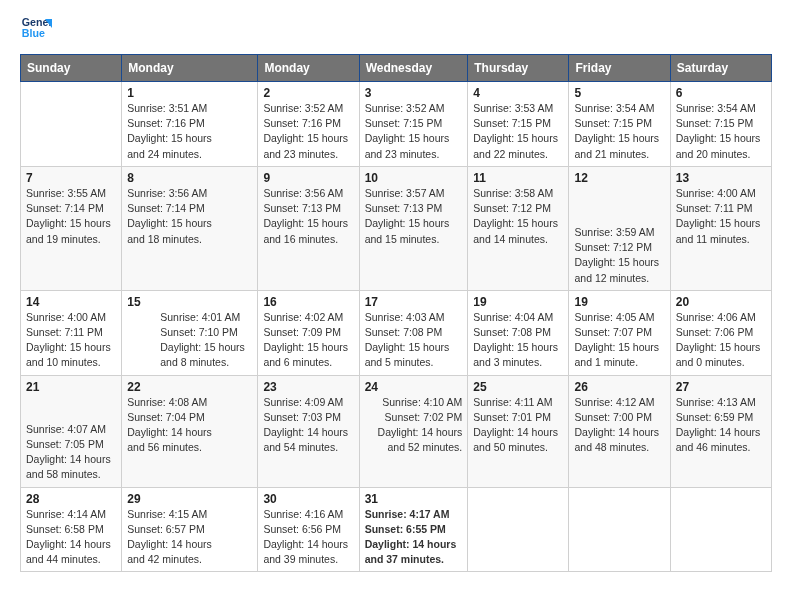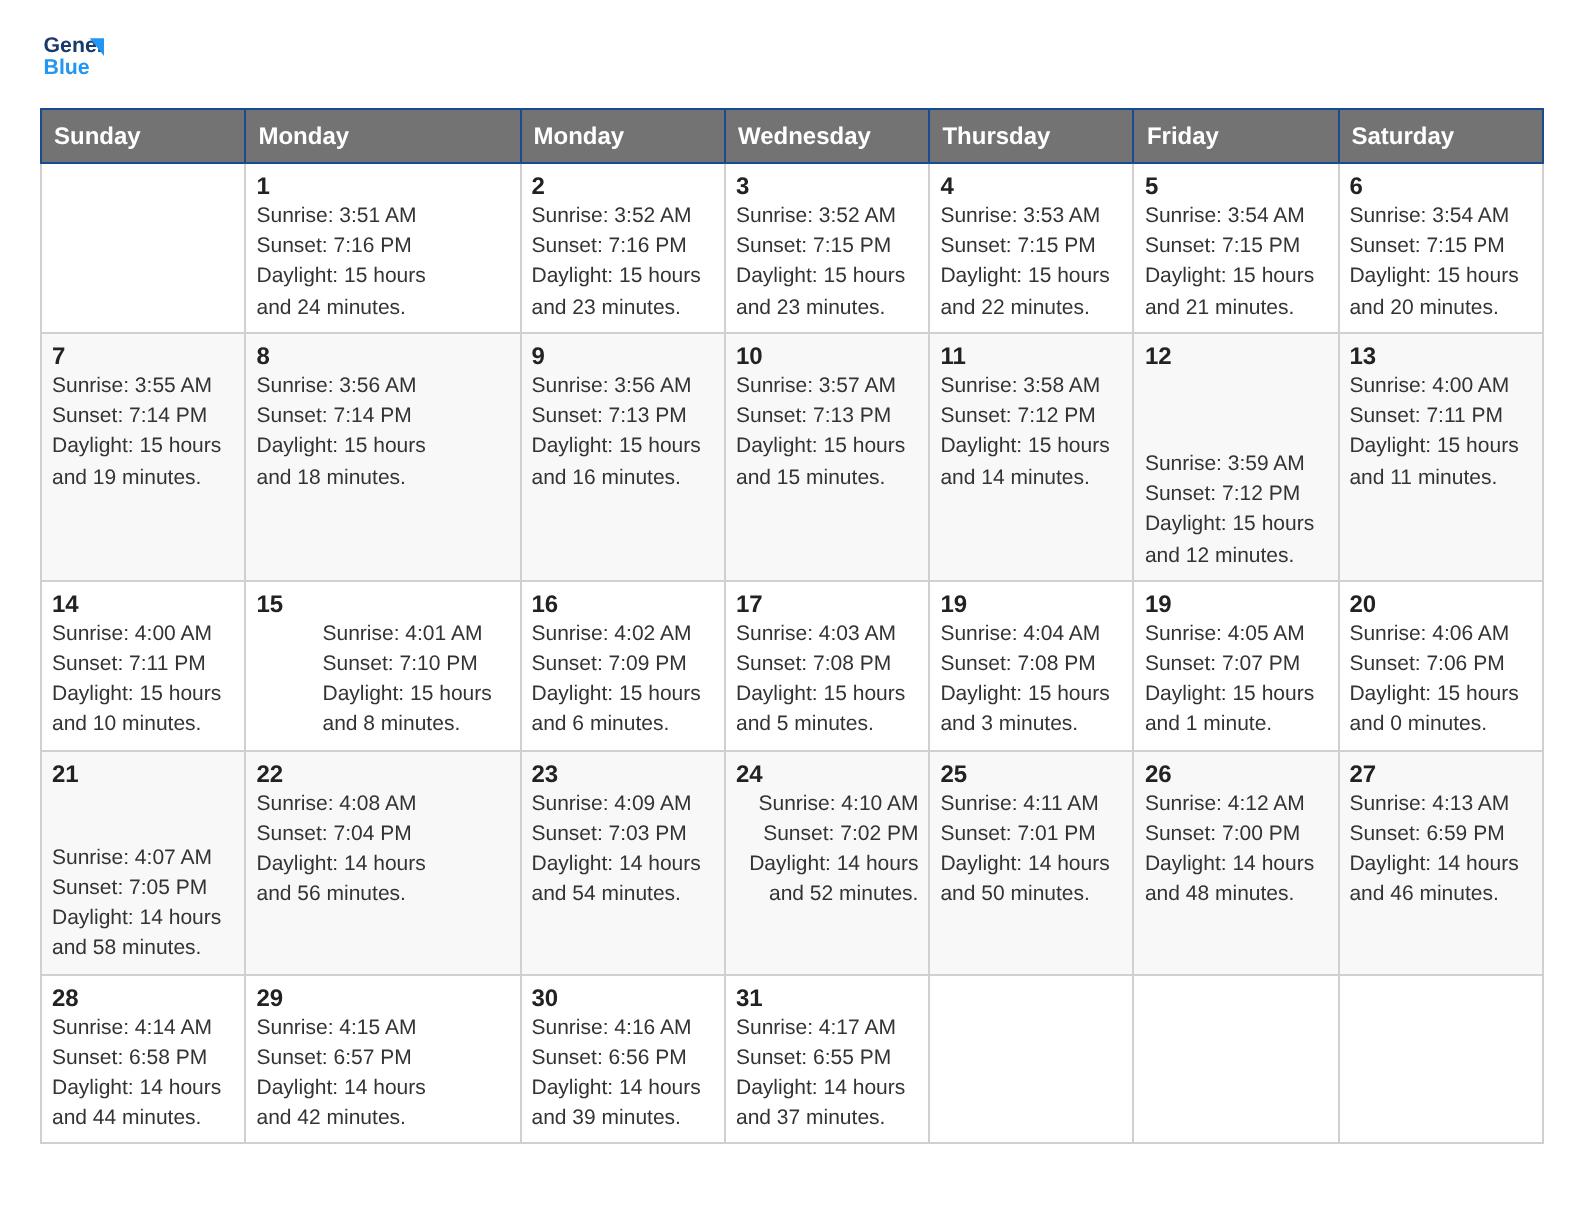--- a/index.html
+++ b/index.html
@@ -335,21 +335,21 @@
           </td>
           <td>
             <span class="cell-day">30</span>
             <div class="cell-info" style="white-space: pre-line;">Sunrise: 4:16 AM
 Sunset: 6:56 PM
 Daylight: 14 hours
 and 39 minutes.</div>
           </td>
           <td>
             <span class="cell-day">31</span>
-            <div class="cell-info" style="white-space: pre-line;">Sunrise: 4:17 AM
+            <div class="cell-info" style="white-space: pre-line; font-weight: bold;">Sunrise: 4:17 AM
 Sunset: 6:55 PM
 Daylight: 14 hours
 and 37 minutes.</div>
           </td>
           <td class="empty-cell"></td>
           <td class="empty-cell"></td>
           <td class="empty-cell"></td>
         </tr>
       </tbody>
   </table>

